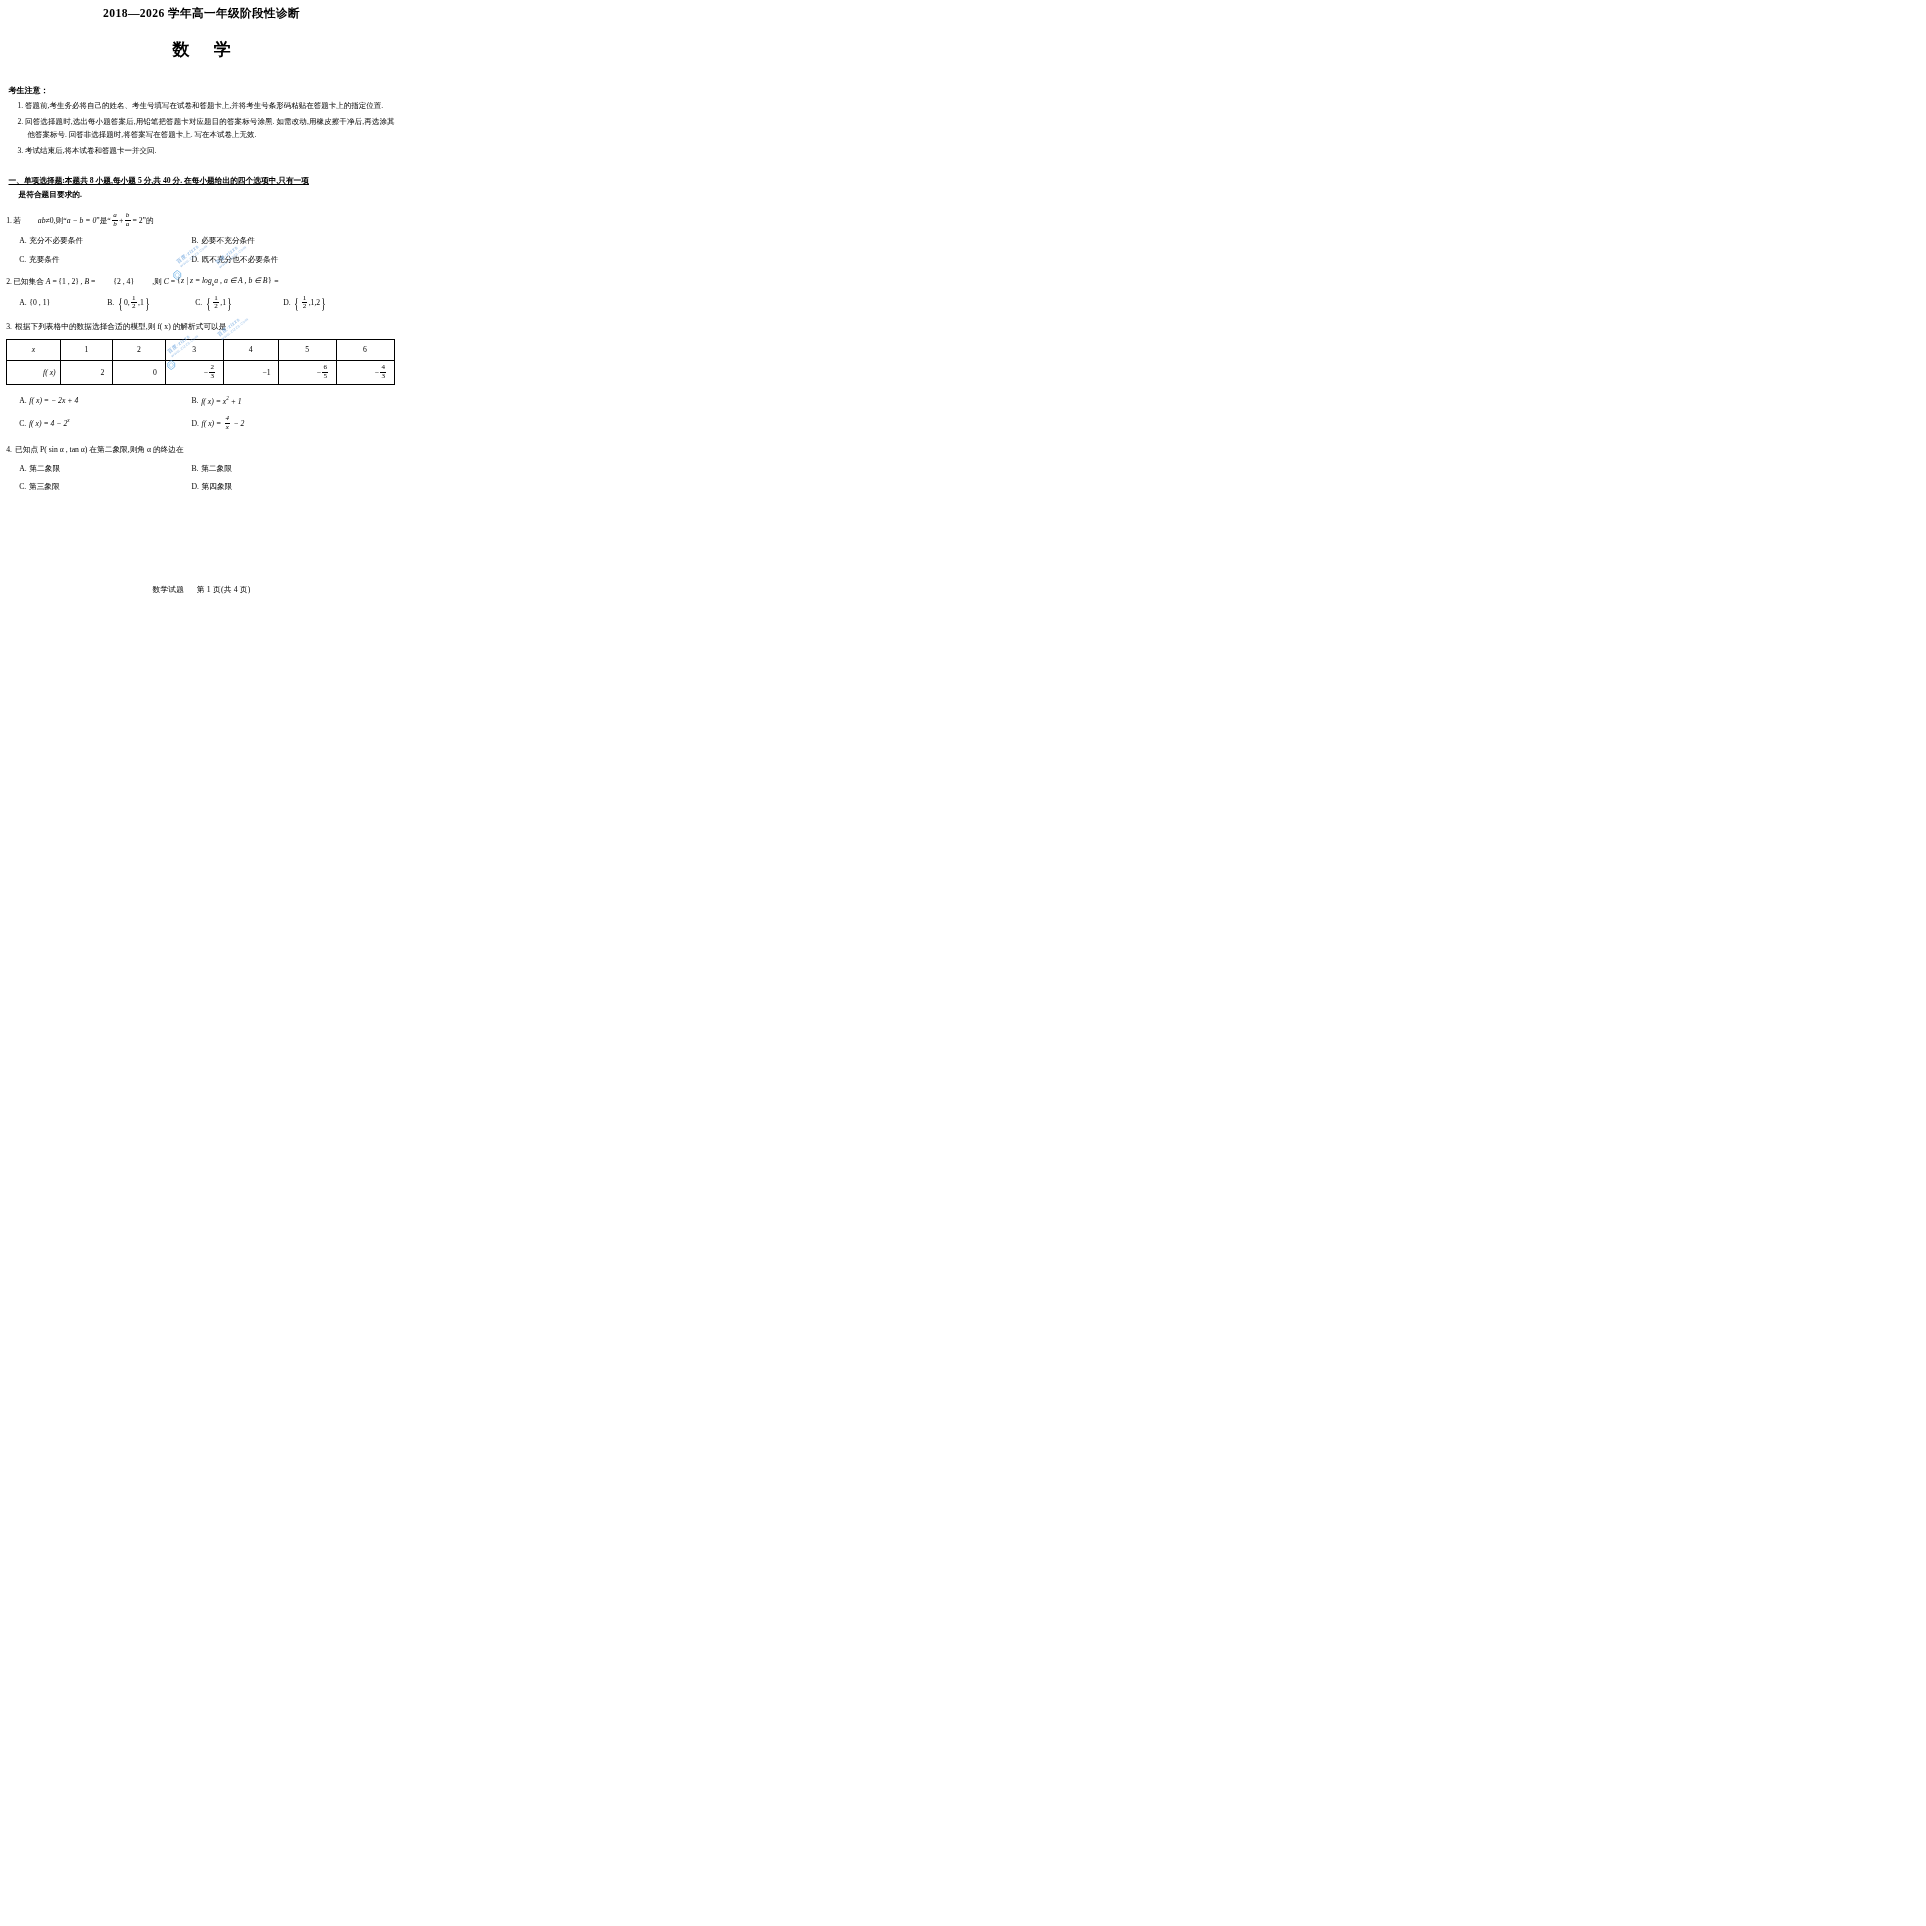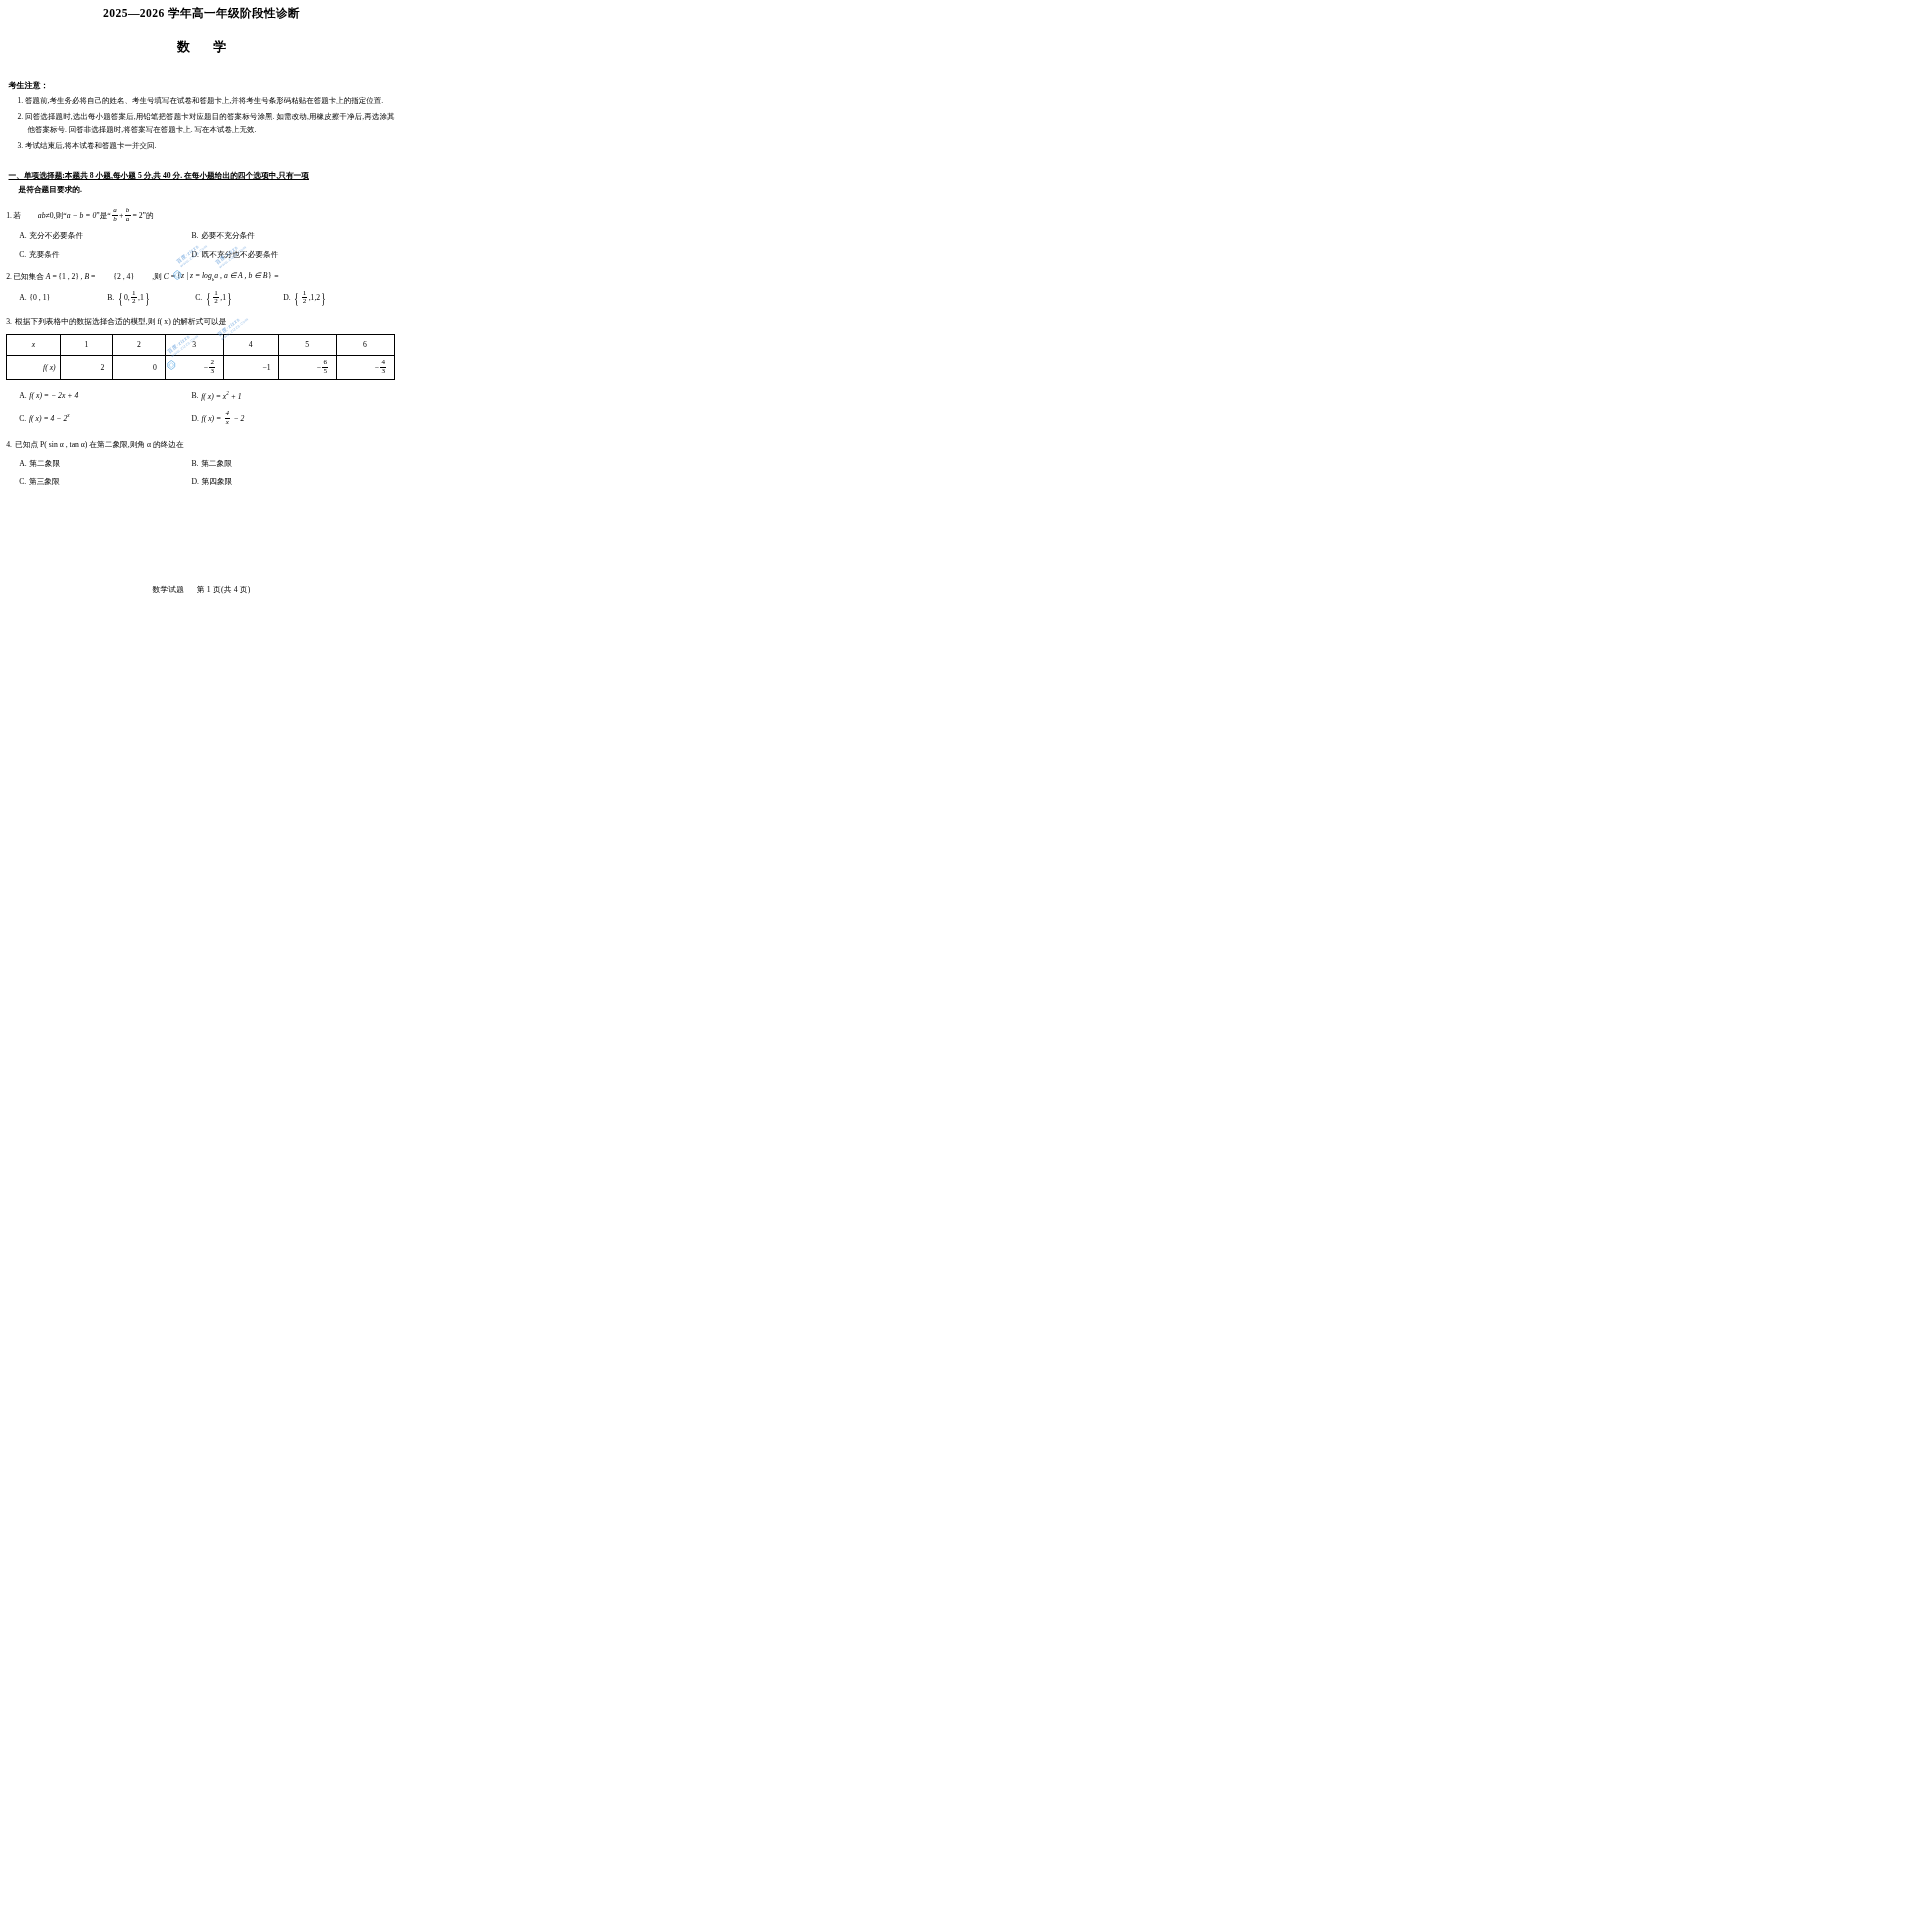--- a/index.html
+++ b/index.html
@@ -9,21 +9,21 @@
     color:#000; position:relative; overflow:hidden;
   }
   .page { position:relative; width:403px; height:598px; padding:0; }
 
   
   .doc-title{
     text-align:center; font-weight:bold; font-size:11.6px;
     letter-spacing:0.4px; margin:7px 0 0 0; line-height:1.2;
   }
   .subject{
-    text-align:center; font-weight:bold; font-size:13px;
+    text-align:center; font-weight:bold; font-size:17px;
     letter-spacing:10px; margin:17px 0 0 0; text-indent:10px;
   }
 
   
   .notice{ margin:24px 8.5px 0 8.5px; font-size:7.5px; }
   .notice-head{ font-weight:bold; font-size:8px; margin-bottom:3.1px; }
   .notice-item{
     margin:0 0 2.3px 0; padding-left:19px; text-indent:-10px;
     line-height:1.78; text-align:justify;
   }
@@ -122,21 +122,21 @@
   </div>
   <svg class="wm-logo" style="left:173px; top:263px;" viewBox="0 0 22 26">
     <path d="M11 1 L20 8 L20 18 L11 25 L2 18 L2 8 Z" fill="none" stroke="#4d9fe0" stroke-width="2.4"></path>
     <path d="M11 7 L16 10.5 L16 16 L11 19.5 L6 16 L6 10.5 Z" fill="none" stroke="#7fc0ee" stroke-width="2"></path>
   </svg>
   <svg class="wm-logo" style="left:167px; top:353px;" viewBox="0 0 22 26">
     <path d="M11 1 L20 8 L20 18 L11 25 L2 18 L2 8 Z" fill="none" stroke="#4d9fe0" stroke-width="2.4"></path>
     <path d="M11 7 L16 10.5 L16 16 L11 19.5 L6 16 L6 10.5 Z" fill="none" stroke="#7fc0ee" stroke-width="2"></path>
   </svg>
 
-  <div class="doc-title">2025—2026 学年高一年级阶段性诊断</div>
+  <div class="doc-title">2018—2026 学年高一年级阶段性诊断</div>
   <div class="subject">数 学</div>
 
   <div class="notice">
     <div class="notice-head">考生注意：</div>
     <div class="notice-item">1. 答题前,考生务必将自己的姓名、考生号填写在试卷和答题卡上,并将考生号条形码粘贴在答题卡上的指定位置.</div>
     <div class="notice-item">2. 回答选择题时,选出每小题答案后,用铅笔把答题卡对应题目的答案标号涂黑. 如需改动,用橡皮擦干净后,再选涂其他答案标号. 回答非选择题时,将答案写在答题卡上. 写在本试卷上无效.</div>
     <div class="notice-item">3. 考试结束后,将本试卷和答题卡一并交回.</div>
   </div>
 
   <div class="sec-head">

